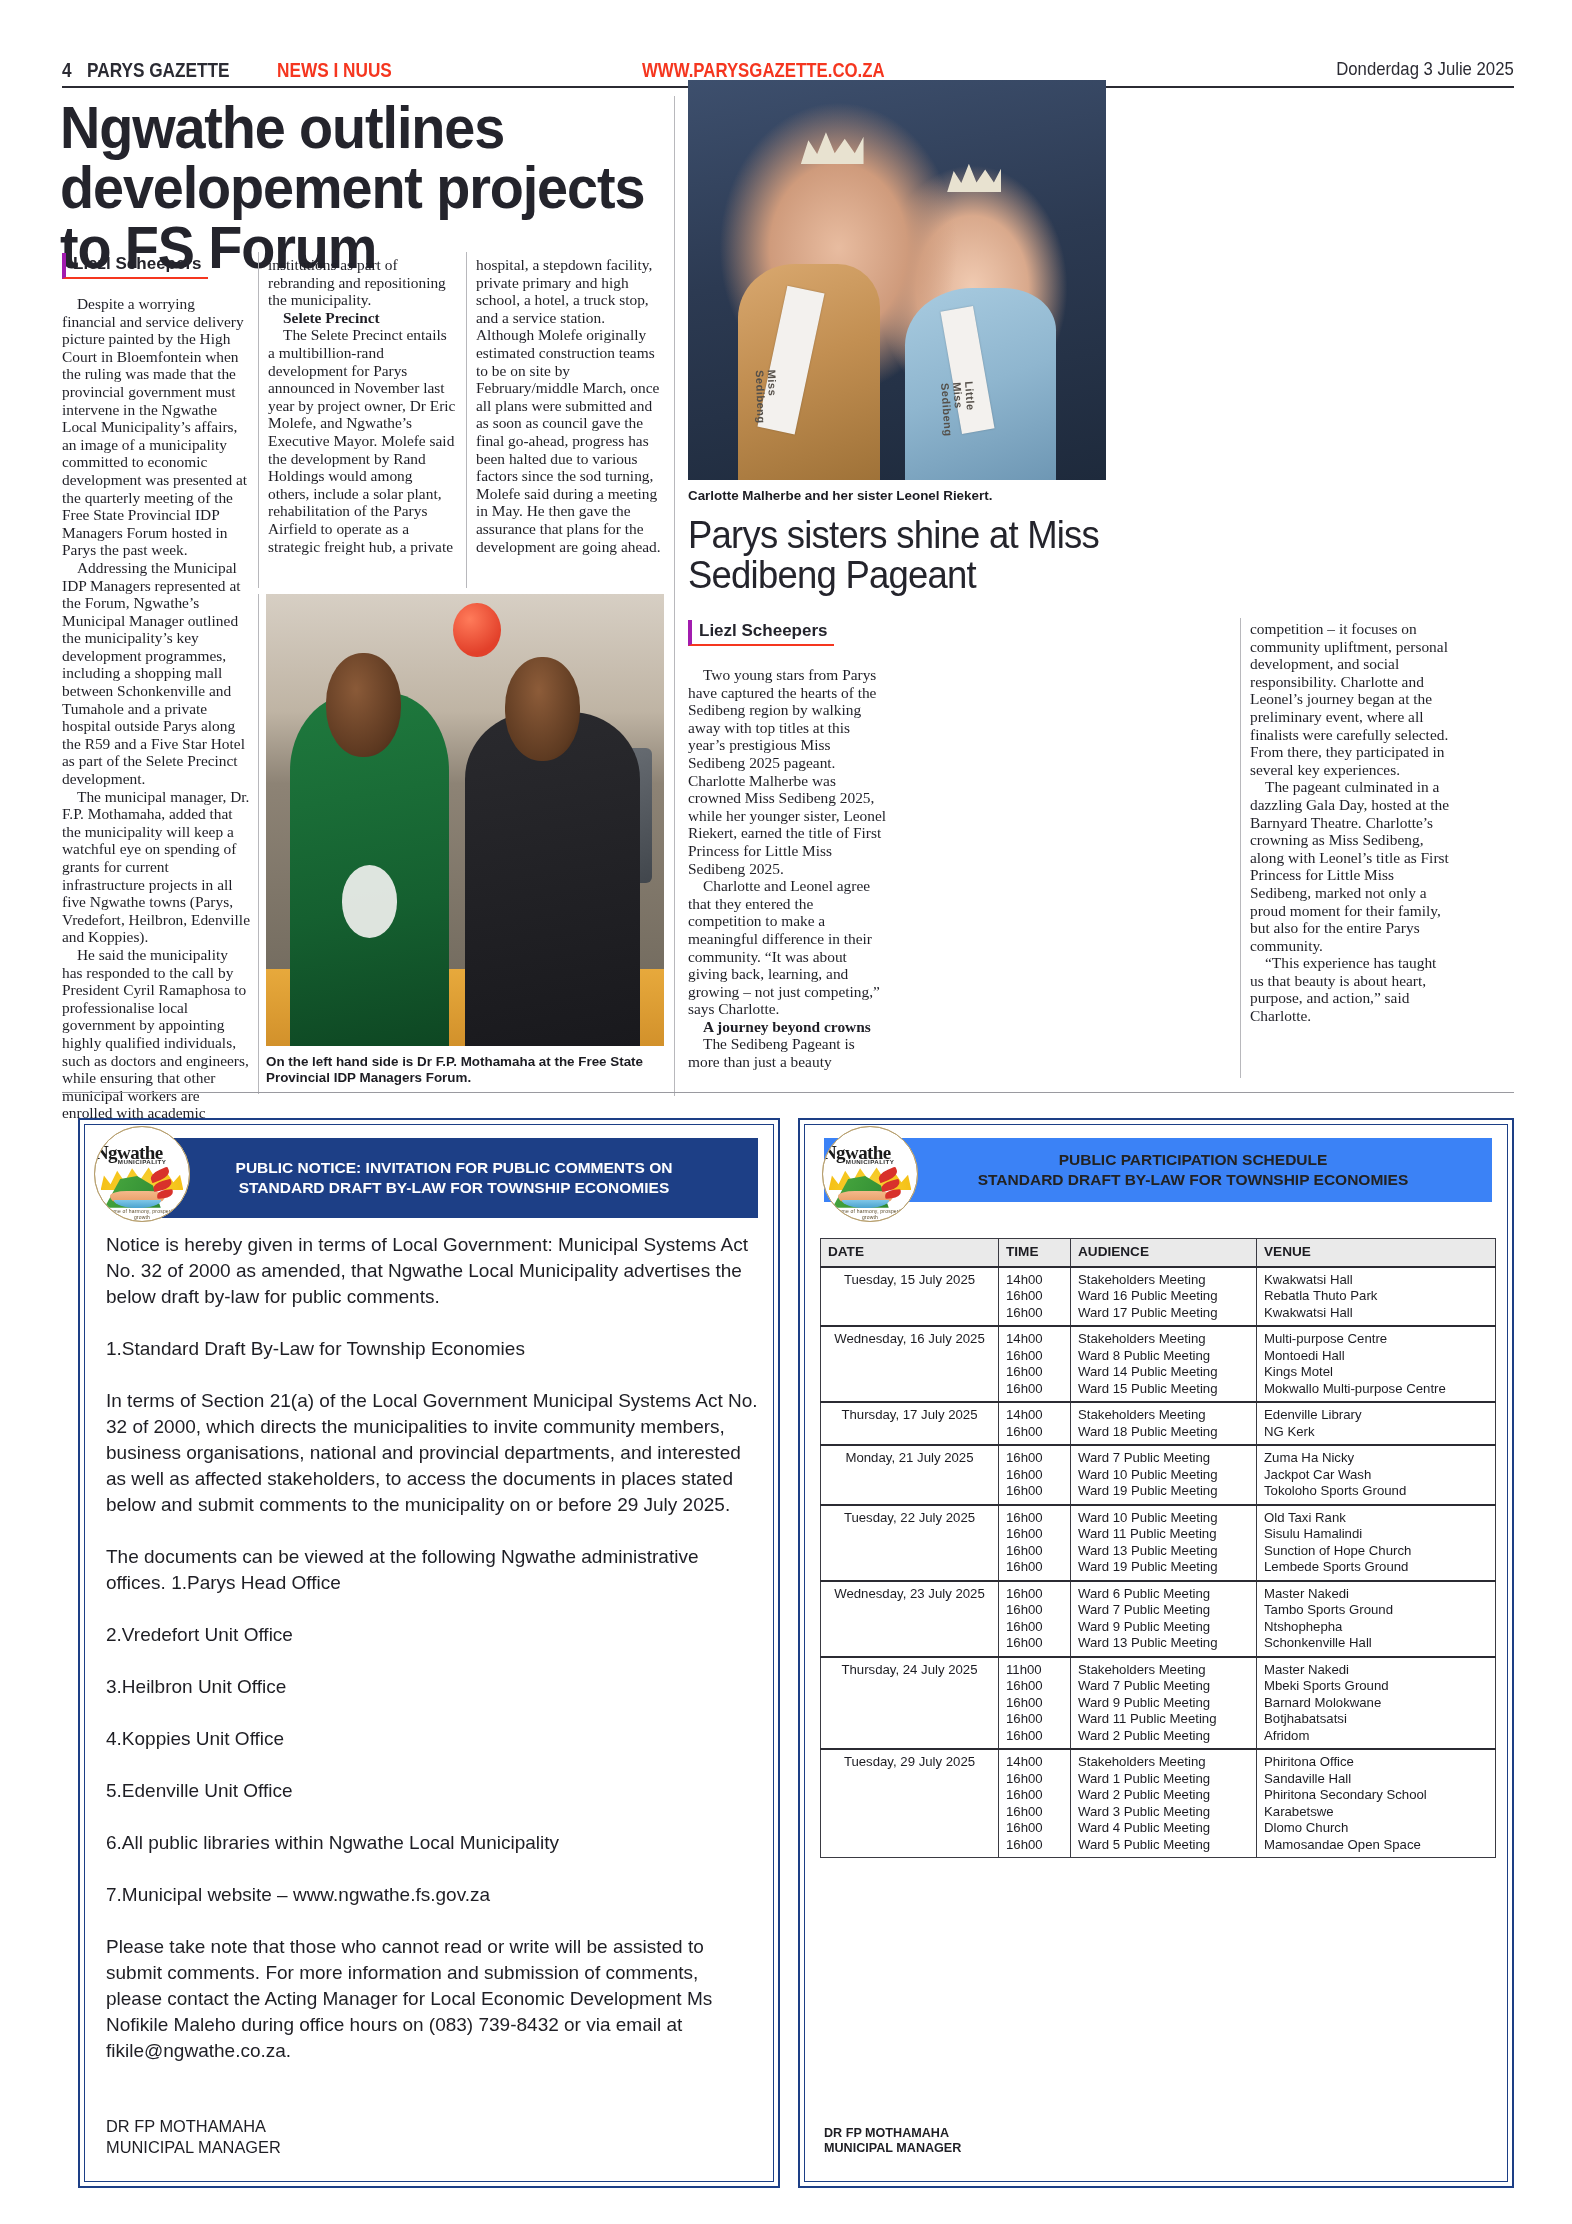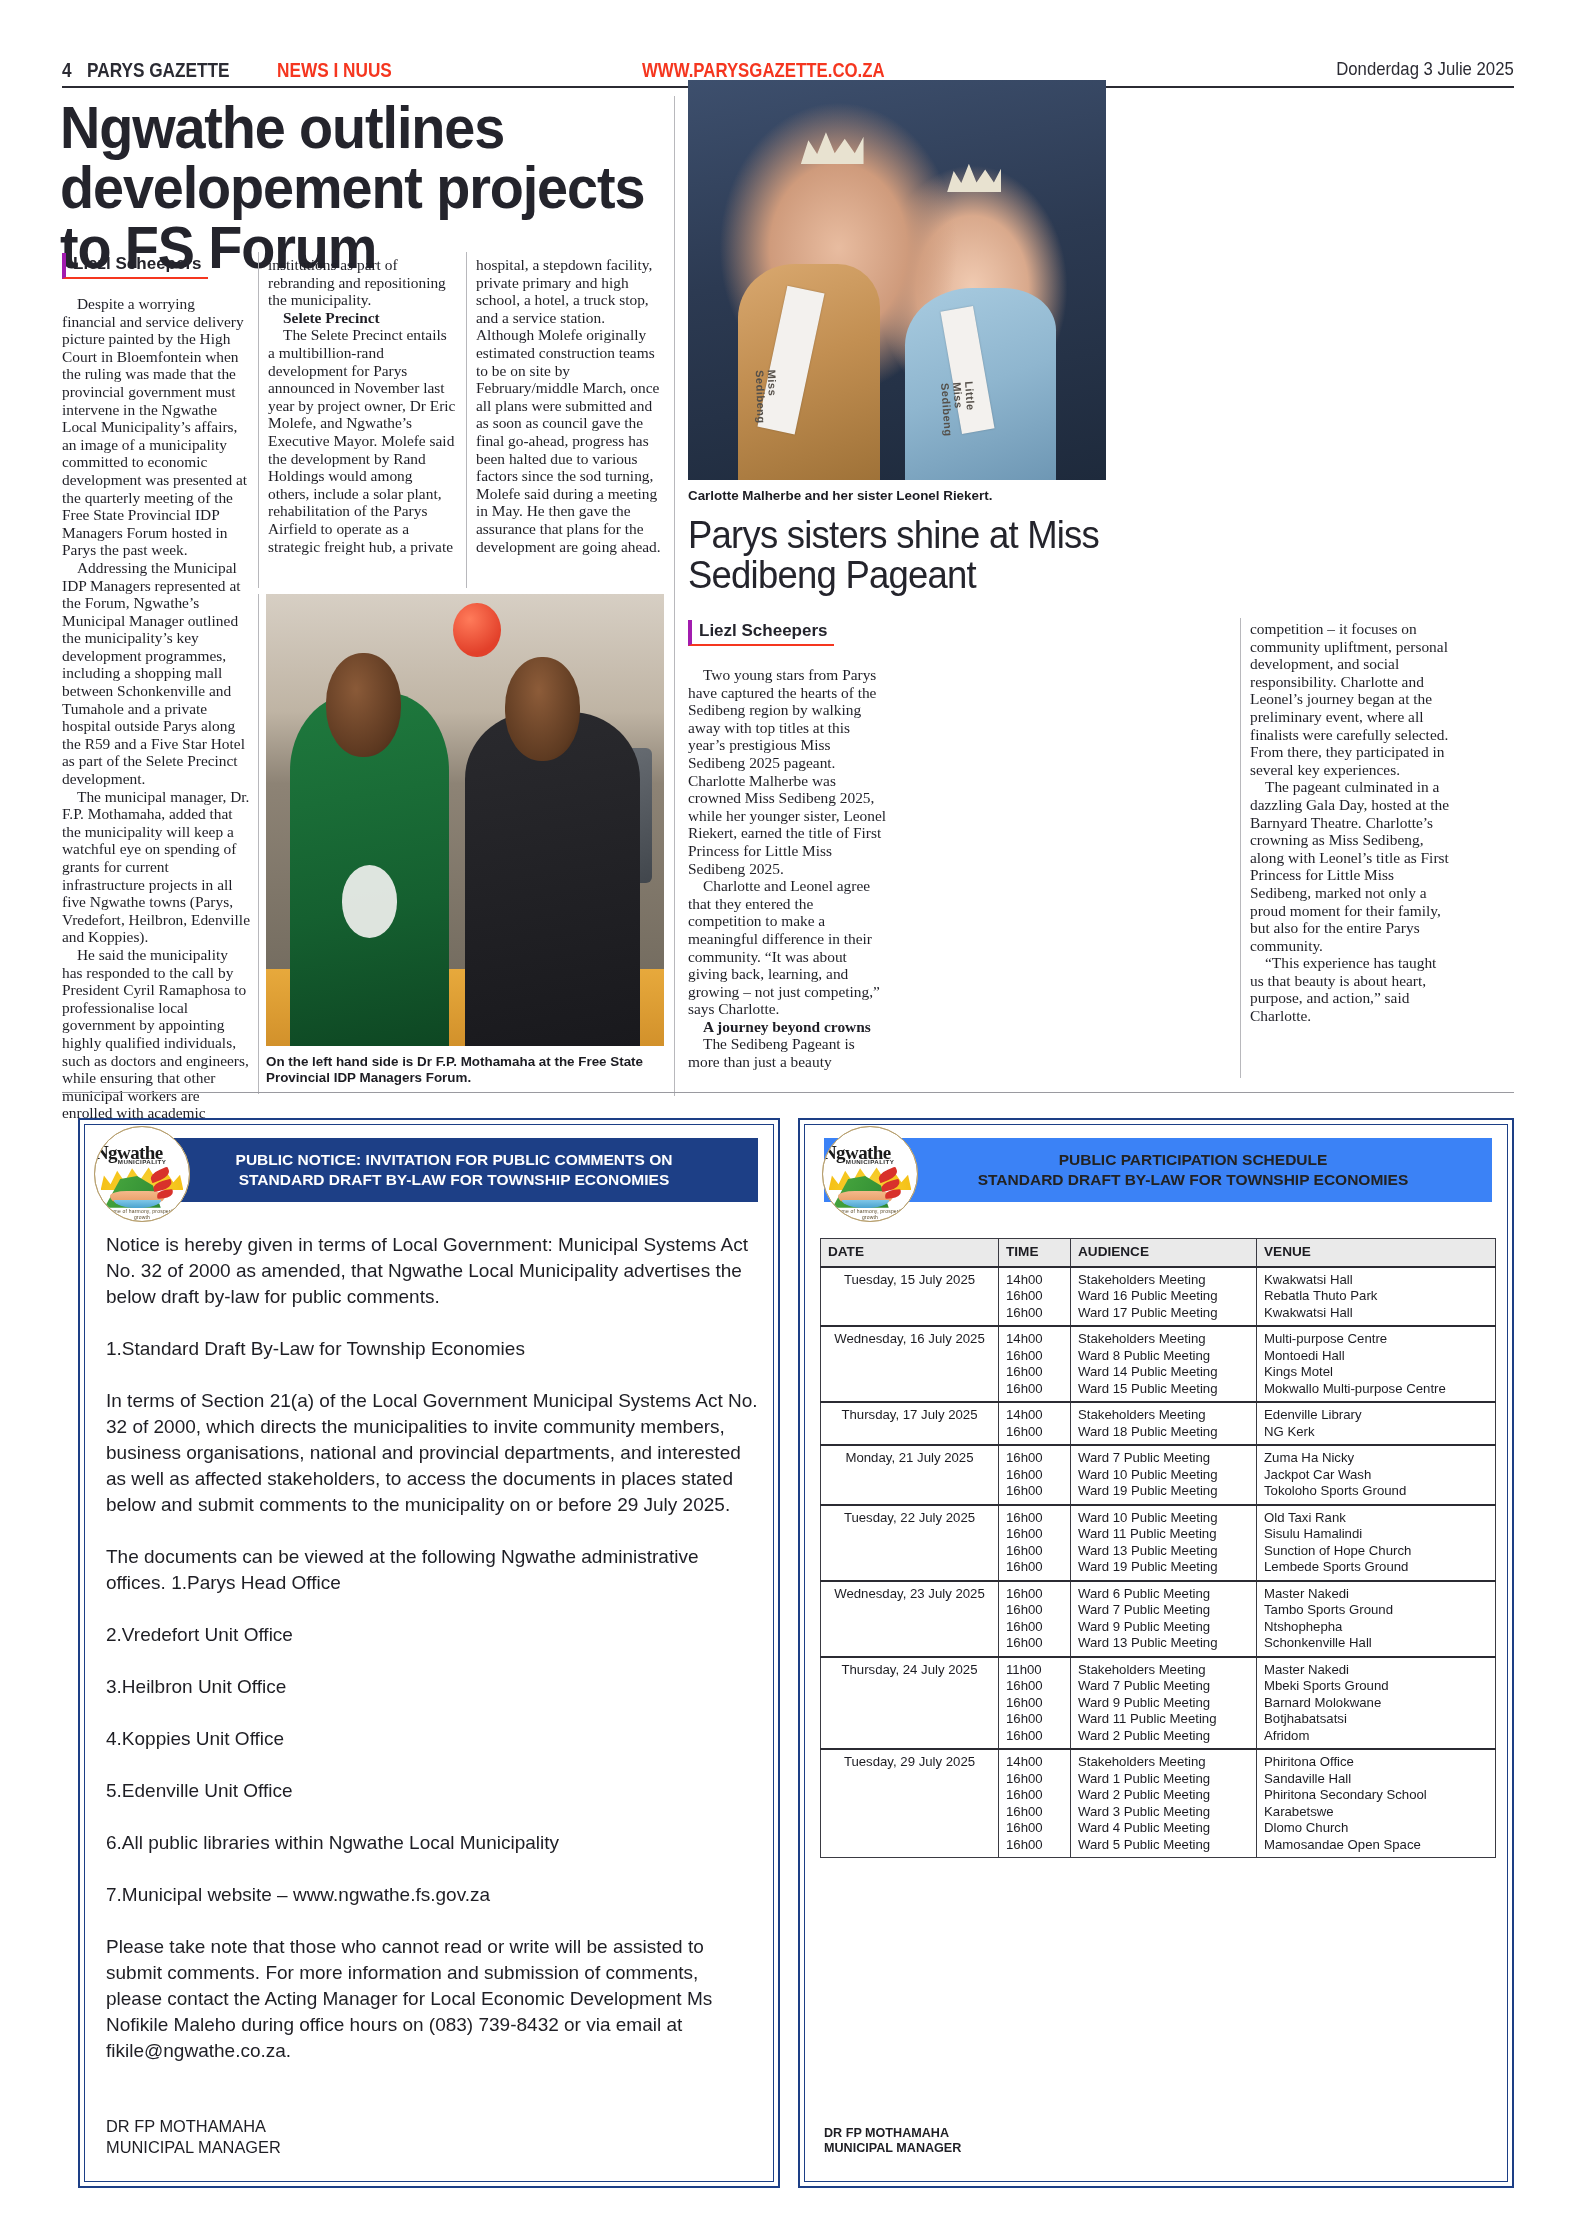--- a/index.html
+++ b/index.html
@@ -330,21 +330,21 @@
     <p>“This experience has taught us that beauty is about heart, purpose, and action,” said Charlotte.</p>
   </div>
 
   <div class="vrule" style="left:1240px; top:618px; height:460px;"></div>
 
   <div class="hrule" style="left:62px; top:1092px; width:1452px; background:#9a9aa0;"></div>
 
   <div class="notice" style="left:78px; top:1118px; width:702px; height:1070px;">
     <div class="notice-inner"></div>
 
-    <div class="banner blue" style="left:70px; top:18px; width:608px; height:64px;">
+    <div class="banner blue" style="left:70px; top:18px; width:608px; height:80px;">
       <div>
         <div>PUBLIC NOTICE: INVITATION FOR PUBLIC COMMENTS ON</div>
         <div>STANDARD DRAFT BY-LAW FOR TOWNSHIP ECONOMIES</div>
       </div>
     </div>
 
     <div class="logo" style="left:14px; top:6px;">
       <div class="disc">
         <div class="sun"></div>
         <div class="green"></div>

